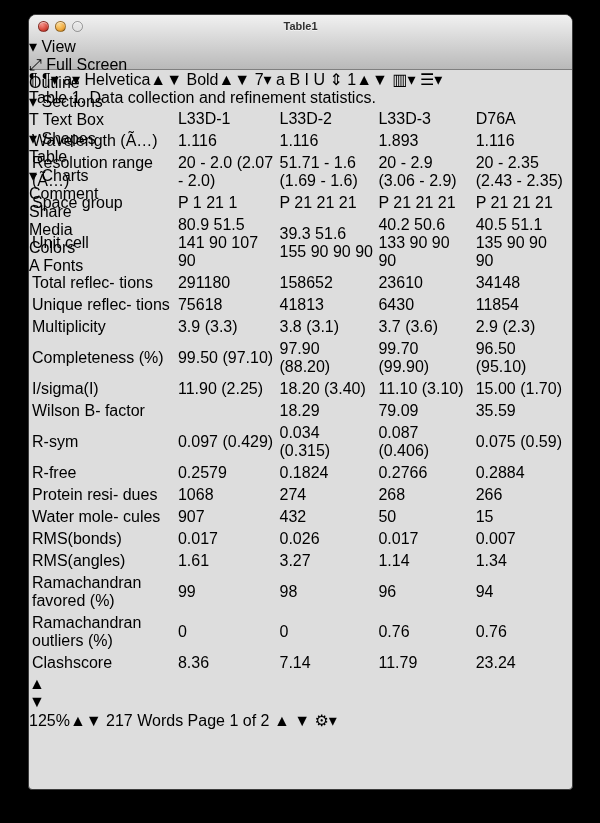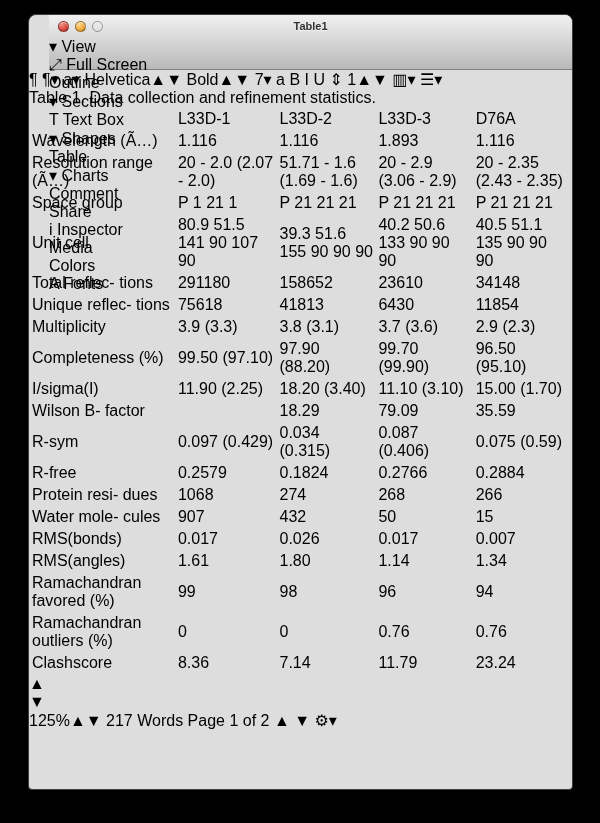--- a/index.html
+++ b/index.html
@@ -1,19 +1,19 @@
 <!DOCTYPE html>
 <html><head>
 <meta charset="utf-8">
 <style>
   html,body{margin:0;padding:0;}
   body{width:600px;height:823px;background:#000;font-family:"Liberation Sans",sans-serif;position:relative;overflow:hidden;}
   .window{position:absolute;left:28px;top:14px;width:545px;height:776px;border-radius:8px 8px 4px 4px;overflow:hidden;border:1px solid #3c3c3c;background:#ddd;box-shadow:0 10px 28px rgba(0,0,0,.6);box-sizing:border-box;}
   
-  .chrome{height:54px;background:linear-gradient(#f1f1f1,#b9b9b9);border-bottom:1px solid #7f7f7f;position:relative;margin-left:20px;}
+  .chrome{height:54px;background:linear-gradient(#f1f1f1,#b9b9b9);border-bottom:1px solid #7f7f7f;position:relative;}
   .titlebar{height:22px;position:relative;display:flex;align-items:center;justify-content:center;}
   .title{font-size:11px;font-weight:bold;color:#303030;text-shadow:0 1px 0 rgba(255,255,255,.6);}
   .lights{position:absolute;left:9px;top:6px;display:flex;gap:6px;}
   .light{width:11px;height:11px;border-radius:50%;border:1px solid rgba(0,0,0,.35);box-sizing:border-box;box-shadow:inset 0 1px 1px rgba(255,255,255,.6);}
   .l-close{background:radial-gradient(circle at 35% 30%,#f49189,#d7473a 60%,#9e271d);}
   .l-min{background:radial-gradient(circle at 35% 30%,#fcd98c,#f0a93c 60%,#b36f12);}
   .l-zoom{background:radial-gradient(circle at 35% 30%,#c5e695,#86b53e 60%,#4d7413;}
   .pill{position:absolute;right:10px;top:7px;width:19px;height:9px;border-radius:5px;background:linear-gradient(#fdfdfd,#c6c6c6);border:1px solid #8f8f8f;box-sizing:border-box;}
   
   .toolbar{height:32px;display:flex;align-items:flex-start;padding:0 10px;}
@@ -156,24 +156,20 @@
       <div class="tbspacer"></div>
       <div class="tbgroup">
         <div class="tbi">
           <span class="ico"><span class="ic-share"></span></span>
           <span class="tbl">Share</span>
         </div>
       </div>
       <div class="tbspacer"></div>
       <div class="tbgroup">
         <div class="tbi">
-          <span class="ico"><span class="ic-inspector">i</span></span>
-          <span class="tbl">Inspector</span>
-        </div>
-        <div class="tbi">
           <span class="ico"><span class="ic-media"><i></i><i></i></span></span>
           <span class="tbl">Media</span>
         </div>
         <div class="tbi">
           <span class="ico"><span class="ic-colors"></span></span>
           <span class="tbl">Colors</span>
         </div>
         <div class="tbi">
           <span class="ico"><span class="ic-fonts">A</span></span>
           <span class="tbl">Fonts</span>
@@ -340,21 +336,21 @@
             <tr>
               <td class="lab">RMS(bonds)</td>
               <td class="val">0.017</td>
               <td class="val">0.026</td>
               <td class="val">0.017</td>
               <td class="val">0.007</td>
             </tr>
             <tr>
               <td class="lab">RMS(angles)</td>
               <td class="val">1.61</td>
-              <td class="val">1.80</td>
+              <td class="val">3.27</td>
               <td class="val">1.14</td>
               <td class="val">1.34</td>
             </tr>
             <tr>
               <td class="lab"><span class="sp">Ramachandran</span>
 favored (%)</td>
               <td class="val">99</td>
               <td class="val">98</td>
               <td class="val">96</td>
               <td class="val">94</td>

